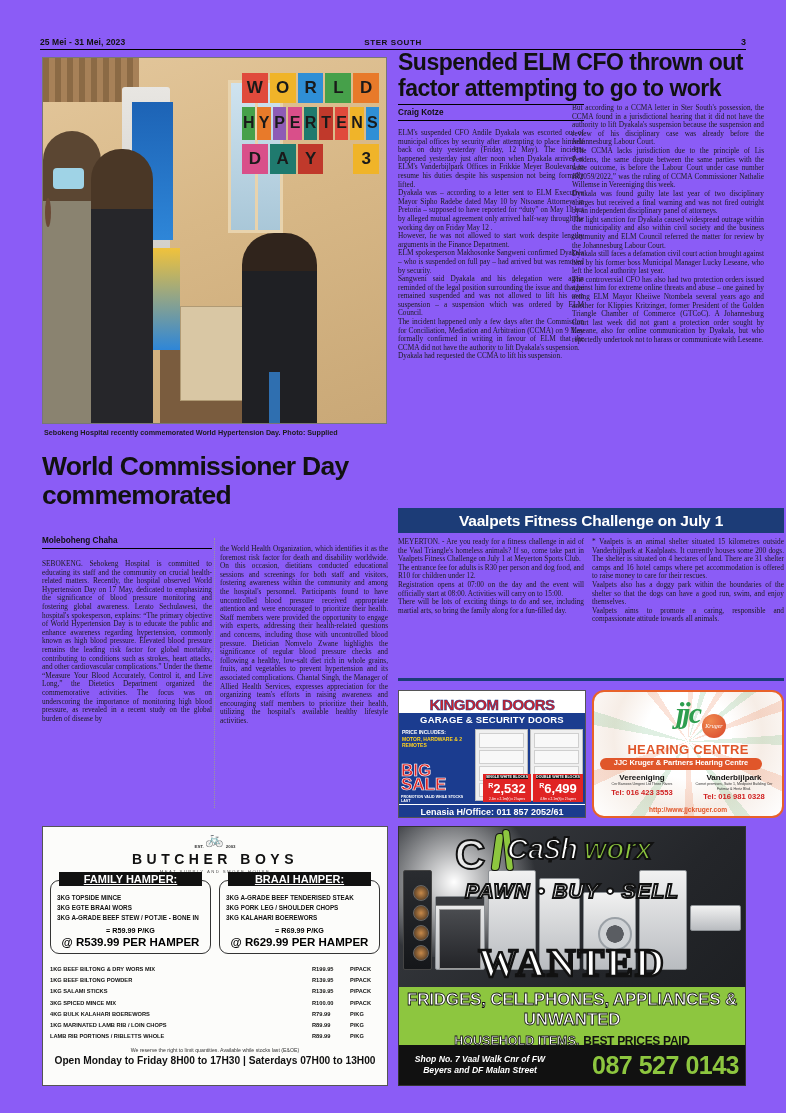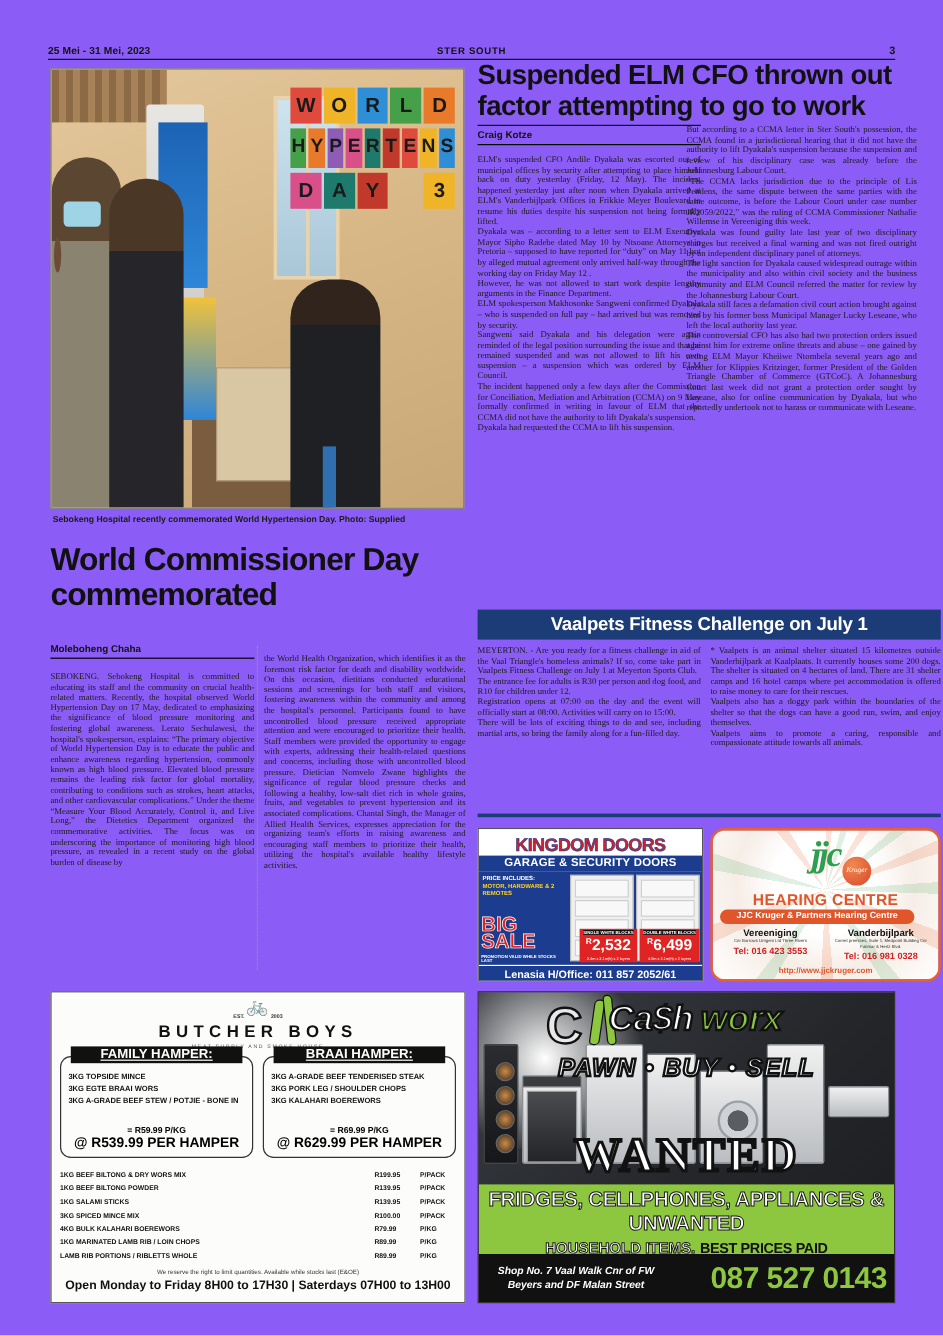--- a/index.html
+++ b/index.html
@@ -124,21 +124,21 @@
   
   .bb { position:absolute; left:42px; top:826px; width:346px; height:260px; border:1px solid #555; background:#fcfcfa; padding:5px 7px; }
   .bb-bike { text-align:center; font-size:15px; line-height:15px; color:#222; }
   .bb-est { display:flex; align-items:center; justify-content:center; gap:22px; font-family:"Liberation Sans",sans-serif; font-size:4.4px; font-weight:bold; color:#333; margin-top:-3px; }
   .bb-name { text-align:center; font-family:"Liberation Sans",sans-serif; font-weight:bold; font-size:14px; letter-spacing:4.5px; color:#111; margin-top:2px; }
   .bb-tag { text-align:center; font-family:"Liberation Sans",sans-serif; font-size:4.3px; letter-spacing:1.4px; color:#555; margin-top:2px; }
   .bb-row { display:flex; gap:8px; margin-top:6px; }
   .bb-card { flex:1; border:1px solid #333; border-radius:9px; position:relative; padding:12px 6px 5px; }
   .bb-title { position:absolute; top:-9px; left:8px; right:8px; background:#111; color:#fff; text-align:center; font-family:"Liberation Sans",sans-serif; font-weight:bold; font-size:11px; padding:1px 0; text-decoration:underline; }
   .bb-li { font-family:"Liberation Sans",sans-serif; font-weight:bold; font-size:6.3px; color:#111; line-height:10px; }
-  .bb-kg { text-align:center; font-family:"Liberation Sans",sans-serif; font-weight:bold; font-size:7.2px; margin-top:14px; }
+  .bb-kg { text-align:center; font-family:"Liberation Sans",sans-serif; font-weight:bold; font-size:7.2px; margin-top:3px; }
   .bb-per { text-align:center; font-family:"Liberation Sans",sans-serif; font-weight:bold; font-size:11.5px; margin-top:1px; }
   .bb-row2 { display:flex; gap:8px; margin-top:10px; }
   .bb-right { flex:1; }
   .bb-pr { display:flex; justify-content:space-between; font-family:"Liberation Sans",sans-serif; font-weight:bold; font-size:5.7px; line-height:11.2px; color:#111; }
   .bb-pr .nm { flex:1; }
   .bb-pr .pc { width:38px; text-align:left; }
   .bb-pr .un { width:30px; text-align:left; }
   .bb-note { text-align:center; font-family:"Liberation Sans",sans-serif; font-size:5.2px; color:#333; margin-top:5px; }
   .bb-hours { text-align:center; font-family:"Liberation Sans",sans-serif; font-weight:bold; font-size:10.2px; color:#111; margin-top:2px; }
 

